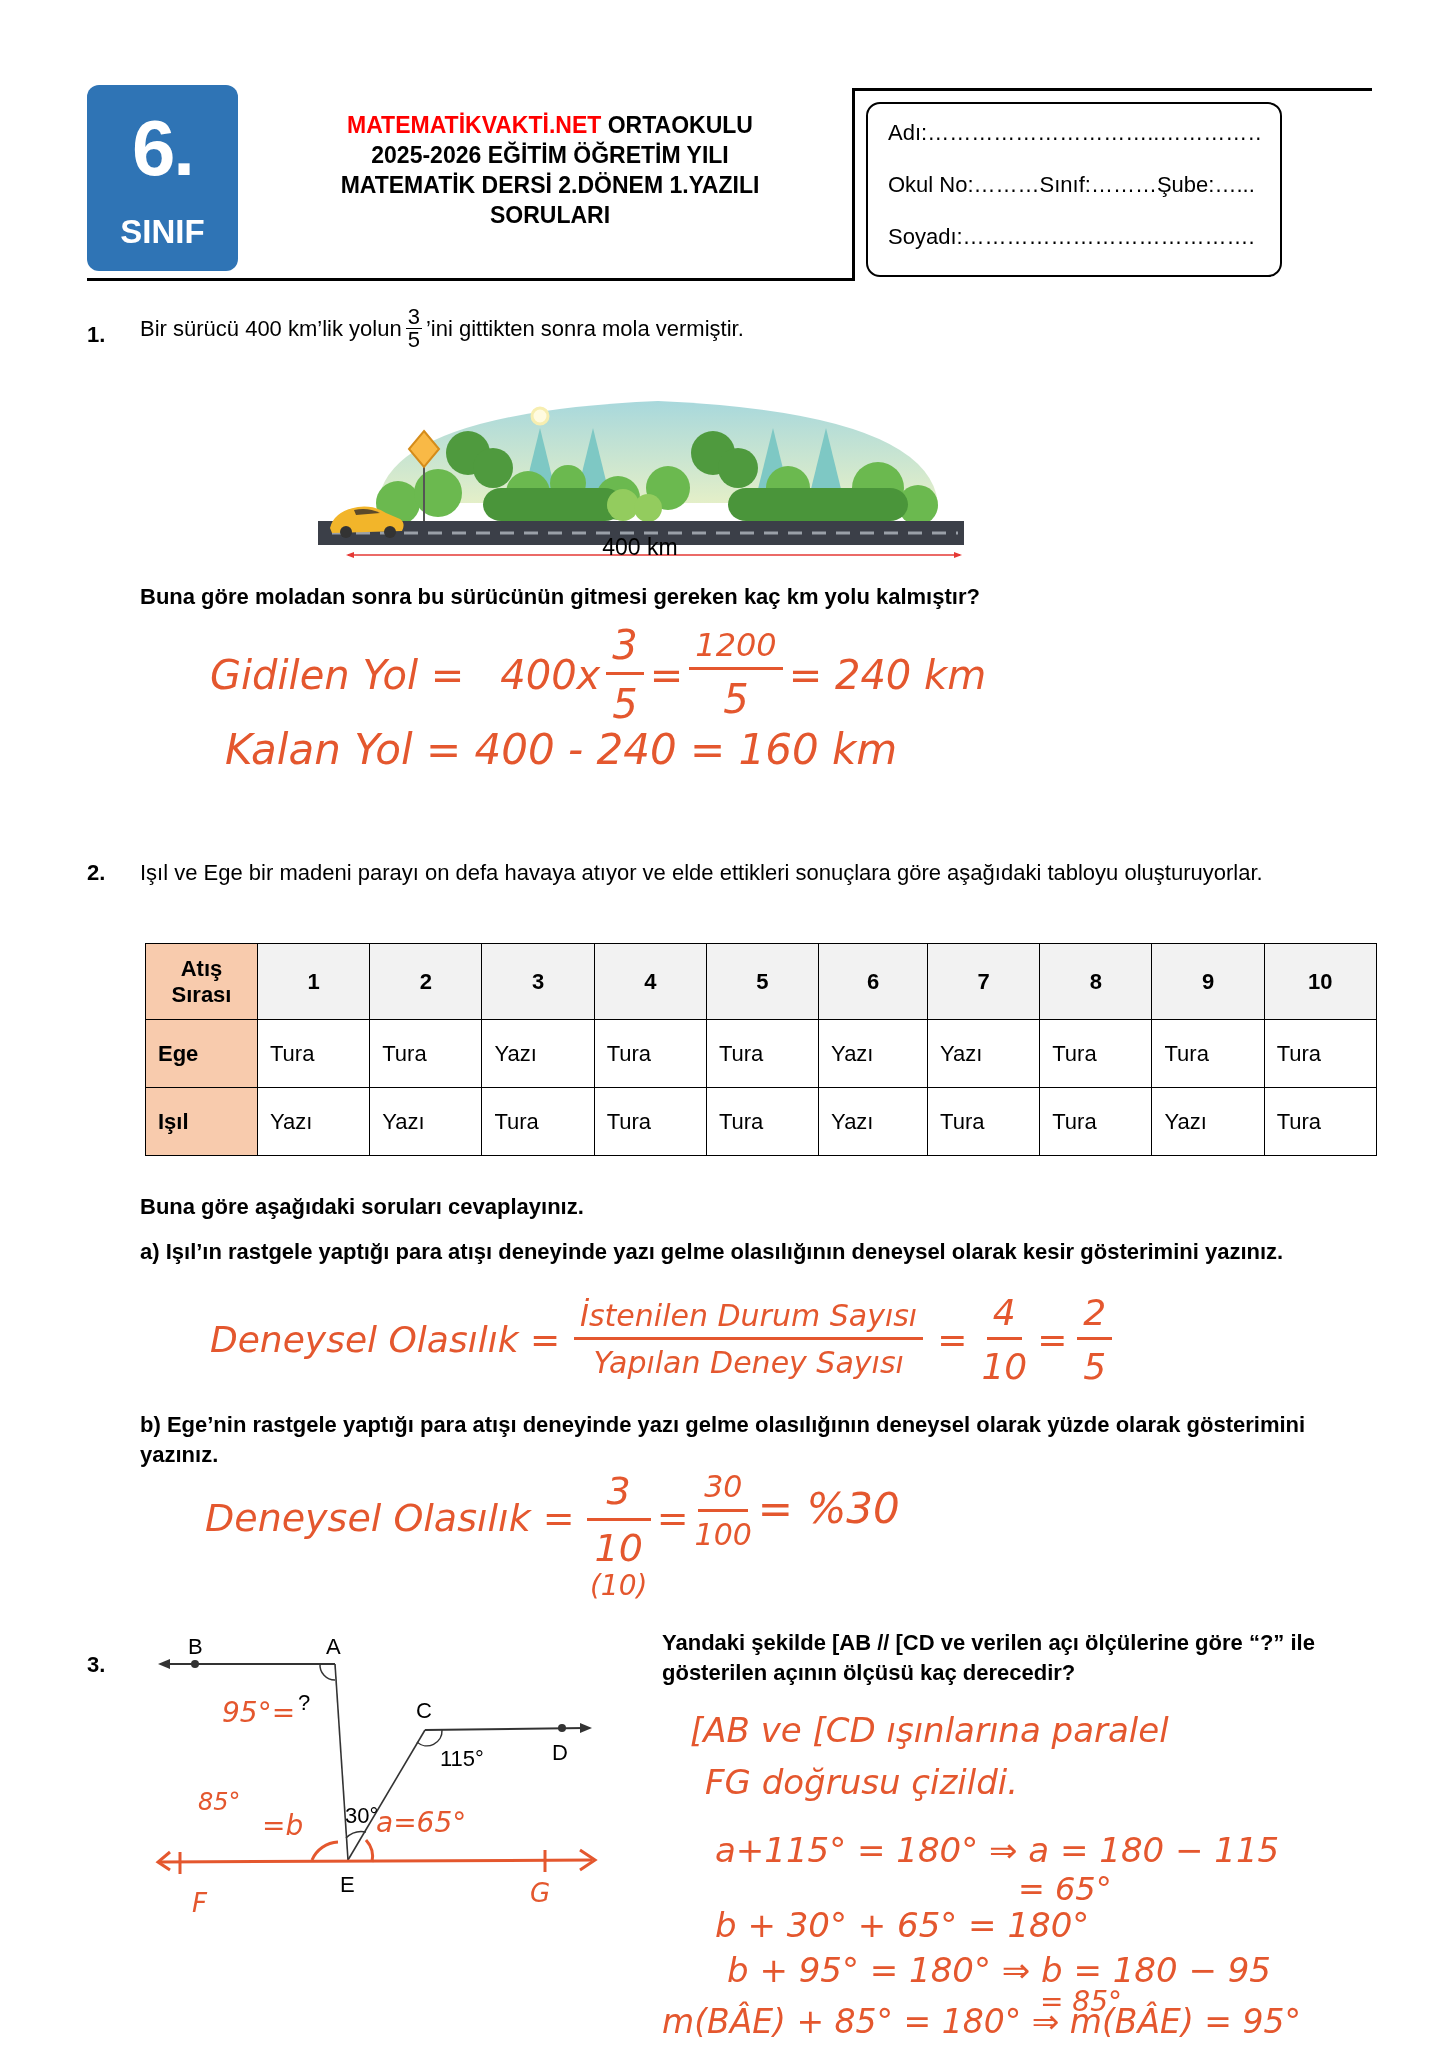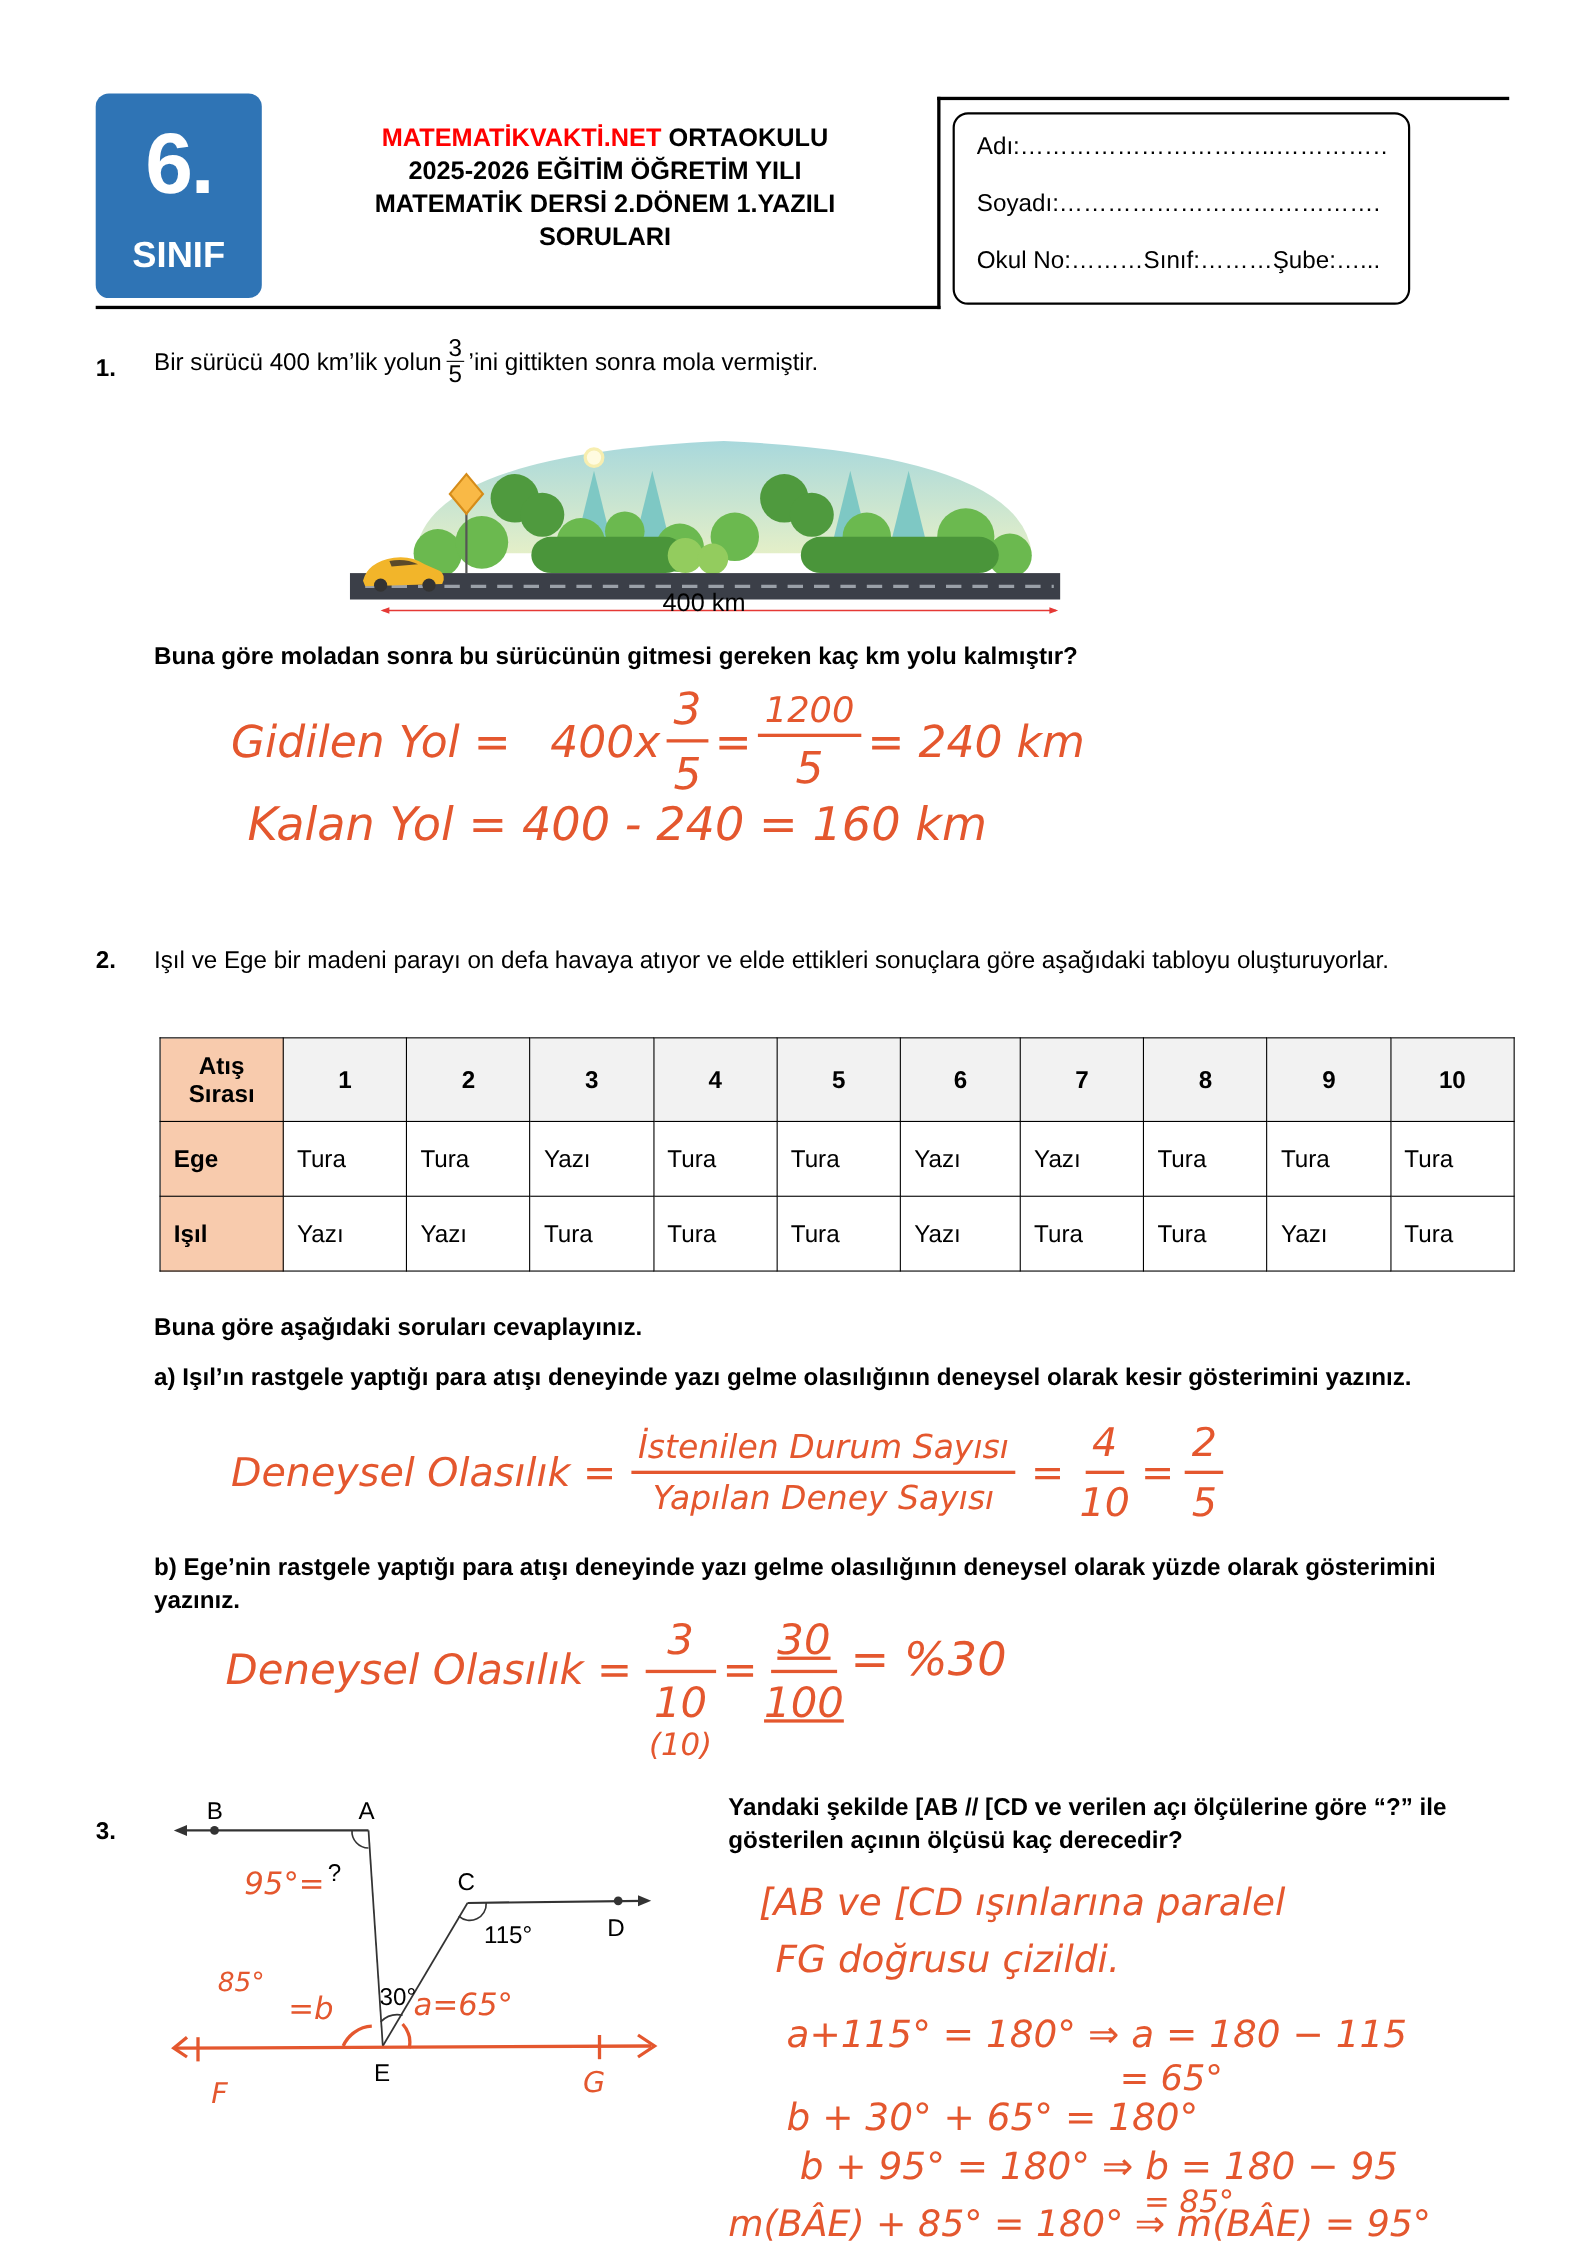--- a/index.html
+++ b/index.html
@@ -58,22 +58,22 @@
   <div>MATEMATİK DERSİ 2.DÖNEM 1.YAZILI</div>
   <div>SORULARI</div>
 </div>
 
 <div class="abs hdr-rule"></div>
 <div class="abs box-vline"></div>
 <div class="abs box-topline"></div>
 
 <div class="abs namebox">
   <div>Adı:…………………………..……………</div>
+  <div>Okul No:………Sınıf:………Şube:…...</div>
   <div>Soyadı:………………………………….</div>
-  <div>Okul No:………Sınıf:………Şube:…...</div>
 </div>
 
 <div class="abs qnum" style="left:87px; top:322px;">1.</div>
 <div class="abs qtext" style="left:140px; top:306px; display:flex; align-items:center; white-space:nowrap;">
   <span>Bir sürücü 400 km’lik yolun</span>
   <span class="frac" style="font-size:22px; margin:0 4px;">
     <span class="n">3</span>
     <span class="d">5</span>
   </span>
   <span>’ini gittikten sonra mola vermiştir.</span>
@@ -230,21 +230,21 @@
 <div class="abs bold" style="left:140px; top:1410px; width:1230px;">b) Ege’nin rastgele yaptığı para atışı deneyinde yazı gelme olasılığının deneysel olarak yüzde olarak gösterimini yazınız.</div>
 
 <div class="abs hand" style="left:205px; top:1470px; font-size:38px; display:flex; align-items:flex-start;">
   <span style="margin-top:26px;">Deneysel Olasılık =</span>
   <span class="hfrac" style="margin-left:12px;">
     <span class="n" style="padding:0 20px 4px;">3</span>
     <span class="d">10</span>
     <span style="font-size:28px;">(10)</span>
   </span>
   <span style="margin-top:26px;">=</span>
-  <span class="hfrac" style="font-size:38px;text-decoration:underline;">
+  <span class="hfrac" style="font-size:30px;">
       <span class="n">30</span>
       <span class="d">100</span>
     </span>
   <span style="margin-top:14px; font-size:42px;">= %30</span>
 </div>
 
 <div class="abs qnum" style="left:87px; top:1652px;">3.</div>
 
 <svg class="abs" style="left:140px; top:1630px;" width="480" height="320" viewBox="0 0 480 320">
 

